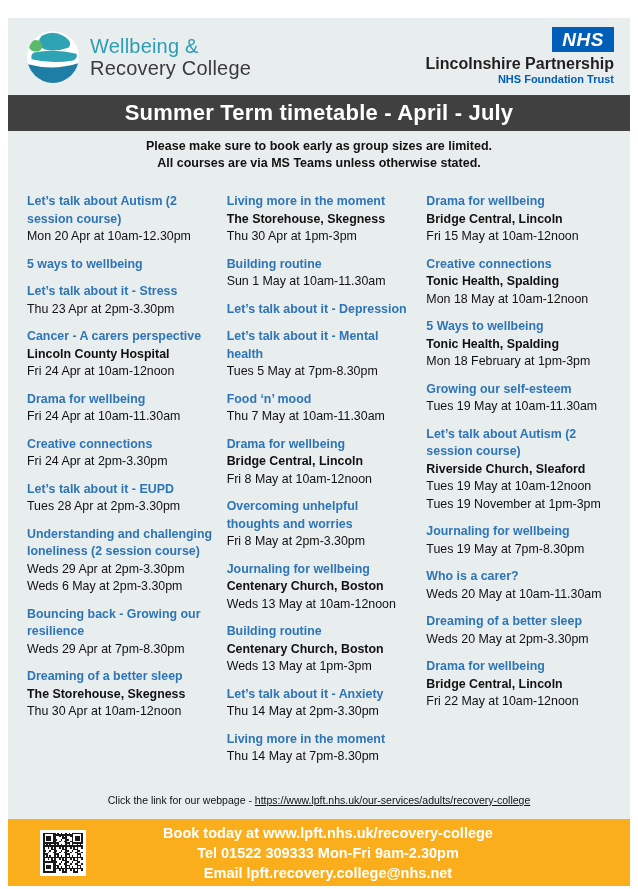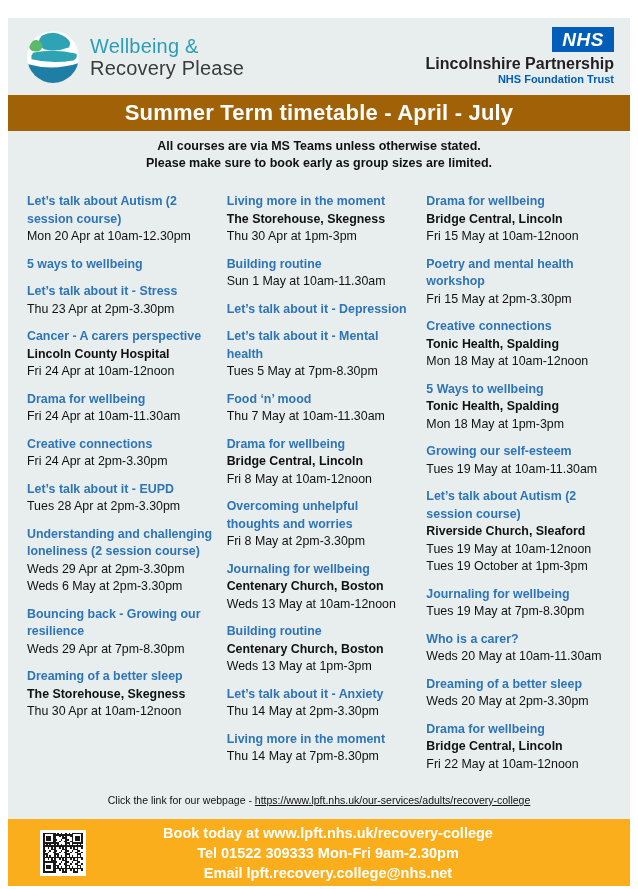--- a/index.html
+++ b/index.html
@@ -13,21 +13,21 @@
   .logo-icon svg { width:54px; height:54px; display:block; }
   .logo-text div { font-size:20px; line-height:22px; letter-spacing:.2px; }
   .logo-l1 { color:#2D9DB5; }
   .logo-l2 { color:#3B3B3B; }
   .nhs-group { display:flex; flex-direction:column; align-items:flex-end; }
   .nhs-box { background:#005EB8; color:#fff; font-style:italic; font-weight:bold; font-size:19px; width:62px; height:25px; display:flex; align-items:center; justify-content:center; letter-spacing:.5px; }
   .nhs-org { font-size:16px; font-weight:bold; color:#231F20; margin-top:3px; line-height:17px; }
   .nhs-sub { font-size:11px; font-weight:bold; color:#005EB8; line-height:14px; }
 
   
-  .banner { background:#a16207; height:36px; display:flex; align-items:center; justify-content:center; }
+  .banner { background:#404040; height:36px; display:flex; align-items:center; justify-content:center; }
   .banner-title { color:#fff; font-size:22px; font-weight:bold; letter-spacing:.2px; }
 
   
   .content { background:#E8EDEE; flex:1; display:flex; flex-direction:column; overflow:hidden; }
   .notice { text-align:center; font-weight:bold; font-size:12.5px; color:#111; margin-top:7px; line-height:17px; }
   .columns { display:flex; gap:14px; padding:0 18px 0 19px; margin-top:21px; flex:1; }
   .column { flex:1; min-width:0; }
   .course { margin-bottom:10px; font-size:12.4px; line-height:17.5px; }
   .course-title { color:#2E75B6; font-weight:bold; }
   .course-location { color:#111; font-weight:bold; }
@@ -61,38 +61,38 @@
             <rect width="96" height="96" fill="#ffffff"></rect>
             <path d="M0 60 Q48 74 96 58 L96 96 L0 96 Z" fill="#1F7EA6"></path>
             <path d="M14 40 Q50 33 90 42 Q92 50 84 54 Q46 61 10 52 Q8 44 14 40 Z" fill="#2EA3B4"></path>
             <path d="M28 10 Q48 0 66 10 Q84 20 76 31 Q52 40 32 34 Q16 23 28 10 Z" fill="#2EA3B4"></path>
             <path d="M10 20 Q22 14 28 24 Q32 34 22 38 Q10 40 6 32 Q4 24 10 20 Z" fill="#5BB96A"></path>
           </g>
         </svg>
       </span>
       <div class="logo-text">
         <div class="logo-l1">Wellbeing &amp;</div>
-        <div class="logo-l2">Recovery Please</div>
+        <div class="logo-l2">Recovery College</div>
       </div>
     </div>
     <div class="nhs-group">
       <div class="nhs-box">NHS</div>
       <div class="nhs-org">Lincolnshire Partnership</div>
       <div class="nhs-sub">NHS Foundation Trust</div>
     </div>
   </div>
 
   <div class="banner">
     <div class="banner-title">Summer Term timetable - April - July</div>
   </div>
 
   <div class="content">
     <div class="notice">
+      <div>Please make sure to book early as group sizes are limited.</div>
       <div>All courses are via MS Teams unless otherwise stated.</div>
-      <div>Please make sure to book early as group sizes are limited.</div>
     </div>
 
     <div class="columns">
         <div class="column">
           <div class="course">
             <div class="course-title">Let’s talk about Autism (2 session course)</div>
             <div class="course-date">Mon 20 Apr at 10am-12.30pm</div>
           </div>
           <div class="course">
             <div class="course-title">5 ways to wellbeing</div>
@@ -182,42 +182,38 @@
             <div class="course-date">Thu 14 May at 7pm-8.30pm</div>
           </div>
         </div>
         <div class="column">
           <div class="course">
             <div class="course-title">Drama for wellbeing</div>
             <div class="course-location">Bridge Central, Lincoln</div>
             <div class="course-date">Fri 15 May at 10am-12noon</div>
           </div>
           <div class="course">
-            <div class="course-title">Poetry and mental health workshop</div>
-            <div class="course-date">Fri 15 May at 2pm-3.30pm</div>
-          </div>
-          <div class="course">
             <div class="course-title">Creative connections</div>
             <div class="course-location">Tonic Health, Spalding</div>
             <div class="course-date">Mon 18 May at 10am-12noon</div>
           </div>
           <div class="course">
             <div class="course-title">5 Ways to wellbeing</div>
             <div class="course-location">Tonic Health, Spalding</div>
-            <div class="course-date">Mon 18 May at 1pm-3pm</div>
+            <div class="course-date">Mon 18 February at 1pm-3pm</div>
           </div>
           <div class="course">
             <div class="course-title">Growing our self-esteem</div>
             <div class="course-date">Tues 19 May at 10am-11.30am</div>
           </div>
           <div class="course">
             <div class="course-title">Let’s talk about Autism (2 session course)</div>
             <div class="course-location">Riverside Church, Sleaford</div>
             <div class="course-date">Tues 19 May at 10am-12noon</div>
-            <div class="course-date">Tues 19 October at 1pm-3pm</div>
+            <div class="course-date">Tues 19 November at 1pm-3pm</div>
           </div>
           <div class="course">
             <div class="course-title">Journaling for wellbeing</div>
             <div class="course-date">Tues 19 May at 7pm-8.30pm</div>
           </div>
           <div class="course">
             <div class="course-title">Who is a carer?</div>
             <div class="course-date">Weds 20 May at 10am-11.30am</div>
           </div>
           <div class="course">

